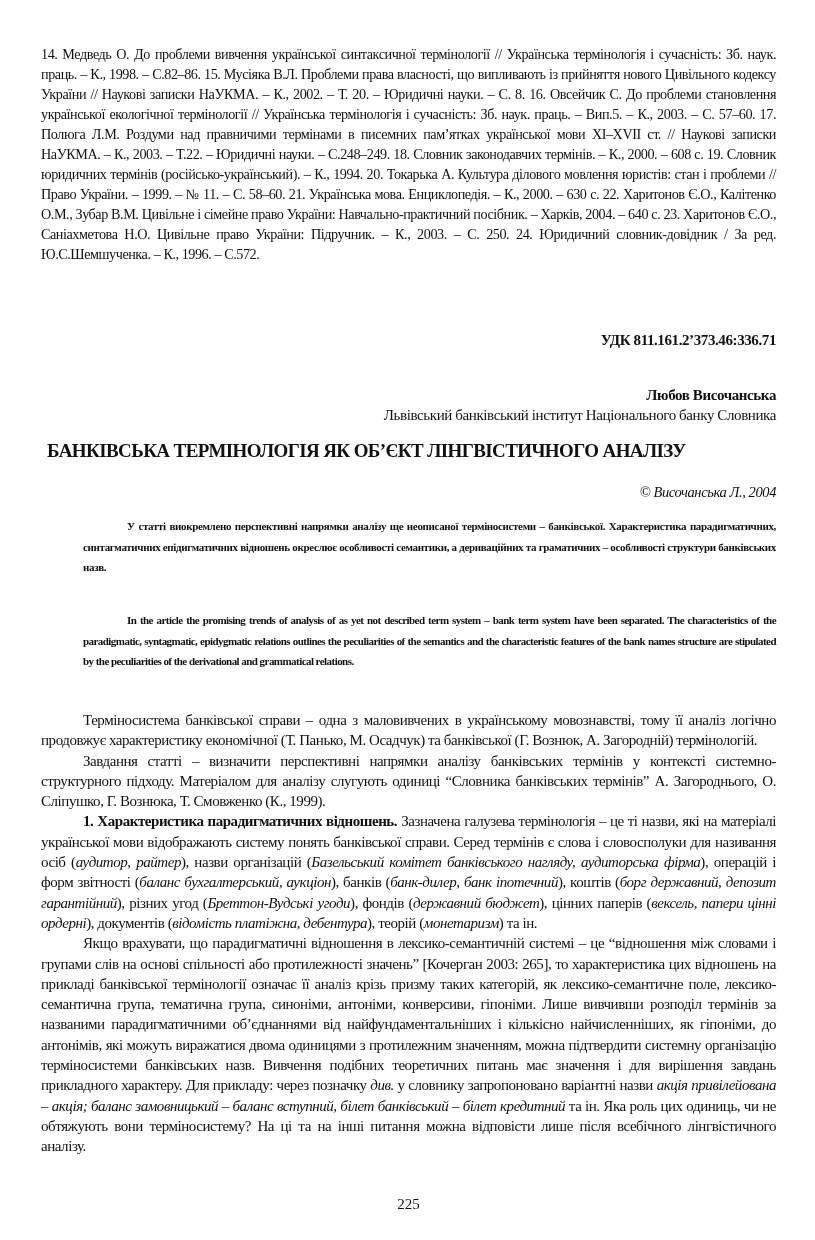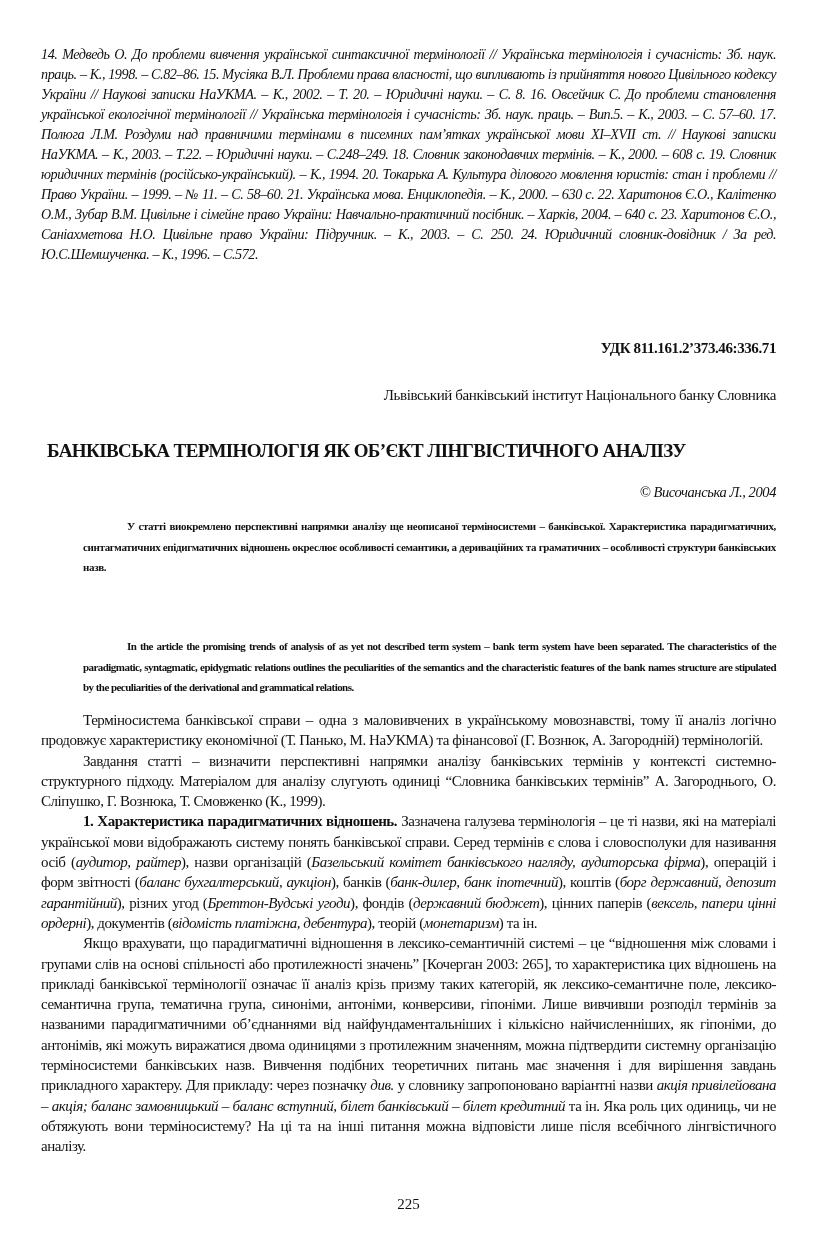--- a/index.html
+++ b/index.html
@@ -1,25 +1,25 @@
 <!DOCTYPE html>
 <html><head>
 <meta charset="utf-8">
 <style>
   html, body { margin: 0; padding: 0; background: #ffffff; }
   body { width: 815px; height: 1240px; position: relative; overflow: hidden; color: #111; }
   .page { position: absolute; left: 41px; top: 0; width: 735px; }
   .refs {
     position: absolute; top: 44px; left: 0; width: 735px;
-    font-family: "Liberation Serif", serif; font-style: italic;
+    font-family: "Liberation Serif", serif; 
     font-size: 14.2px; line-height: 20px; text-align: justify;
     letter-spacing: -0.45px; word-spacing: 0px;
   }
   .udk {
-    position: absolute; top: 340px; right: 0;
+    position: absolute; top: 332px; right: 0;
     font-family: "Liberation Serif", serif; font-weight: bold; font-size: 15px;
     letter-spacing: -0.4px;
     margin-left: 35px;
   }
   .author {
     position: absolute; top: 385px; right: 0; text-align: right;
     font-family: "Liberation Serif", serif; font-size: 15px; line-height: 20px;
     letter-spacing: -0.4px;
   }
   .author .name { font-weight: bold; }
@@ -34,21 +34,21 @@
     letter-spacing: -0.4px;
     text-align: right;
   }
   .abstract {
     position: absolute; left: 42px; width: 693px;
     font-family: "Liberation Serif", serif; font-weight: bold;
     font-size: 11px; line-height: 20.5px; text-align: justify;
     text-indent: 44px; letter-spacing: -0.35px;
   }
   .abs-ua { top: 516px; }
-  .abs-en { top: 610px; letter-spacing: -0.55px; margin-top: 26px; }
+  .abs-en { top: 610px; letter-spacing: -0.55px; }
   .body-text {
     position: absolute; top: 710px; left: 0; width: 735px;
     font-family: "Liberation Serif", serif; font-size: 15px; line-height: 20.3px;
     text-align: justify; letter-spacing: -0.45px;
   }
   .body-text p { margin: 0; text-indent: 42px; }
   .body-text i { font-style: italic; }
   .body-text b { font-weight: bold; }
   .pagenum {
     position: absolute; top: 1196px; left: 0; width: 735px; text-align: center;
@@ -58,31 +58,32 @@
 </head>
 <body>
 
 <div class="page">
 
   <div class="refs">14. Медведь О. До проблеми вивчення української синтаксичної термінології // Українська термінологія і сучасність: Зб. наук. праць. – К., 1998. – С.82–86. 15. Мусіяка В.Л. Проблеми права власності, що випливають із прийняття нового Цивільного кодексу України // Наукові записки НаУКМА. – К., 2002. – Т. 20. – Юридичні науки. – С. 8. 16. Овсейчик С. До проблеми становлення української екологічної термінології // Українська термінологія і сучасність: Зб. наук. праць. – Вип.5. – К., 2003. – С. 57–60. 17. Полюга Л.М. Роздуми над правничими термінами в писемних пам’ятках української мови XI–XVII ст. // Наукові записки НаУКМА. – К., 2003. – Т.22. – Юридичні науки. – С.248–249. 18. Словник законодавчих термінів. – К., 2000. – 608 с. 19. Словник юридичних термінів (російсько-український). – К., 1994. 20. Токарька А. Культура ділового мовлення юристів: стан і проблеми // Право України. – 1999. – № 11. – С. 58–60. 21. Українська мова. Енциклопедія. – К., 2000. – 630 с. 22. Харитонов Є.О., Калітенко О.М., Зубар В.М. Цивільне і сімейне право України: Навчально-практичний посібник. – Харків, 2004. – 640 с. 23. Харитонов Є.О., Саніахметова Н.О. Цивільне право України: Підручник. – К., 2003. – С. 250. 24. Юридичний словник-довідник / За ред. Ю.С.Шемшученка. – К., 1996. – С.572.</div>
 
   <div class="udk">УДК 811.161.2’373.46:336.71</div>
 
   <div class="author">
+    <div class="name">Любов Височанська</div>
     <div>Львівський банківський інститут Національного банку Словника</div>
   </div>
 
   <div class="title">БАНКІВСЬКА ТЕРМІНОЛОГІЯ ЯК ОБ’ЄКТ ЛІНГВІСТИЧНОГО АНАЛІЗУ</div>
 
   <div class="copy">© Височанська Л., 2004</div>
 
   <div class="abstract abs-ua">У статті виокремлено перспективні напрямки аналізу ще неописаної терміносистеми – банківської. Характеристика парадигматичних, синтагматичних епідигматичних відношень окреслює особливості семантики, а дериваційних та граматичних – особливості структури банківських назв.</div>
   <div class="abstract abs-en">In the article the promising trends of analysis of as yet not described term system – bank term system have been separated. The characteristics of the paradigmatic, syntagmatic, epidygmatic relations outlines the peculiarities of the semantics and the characteristic features of the bank names structure are stipulated by the peculiarities of the derivational and grammatical relations.</div>
 
   <div class="body-text">
-    <p>Терміносистема банківської справи – одна з маловивчених в українському мовознавстві, тому її аналіз логічно продовжує характеристику економічної (Т. Панько, М. НаУКМА) та фінансової (Г. Вознюк, А. Загородній) термінологій.</p>
+    <p>Терміносистема банківської справи – одна з маловивчених в українському мовознавстві, тому її аналіз логічно продовжує характеристику економічної (Т. Панько, М. Осадчук) та банківської (Г. Вознюк, А. Загородній) термінологій.</p>
     <p>Завдання статті – визначити перспективні напрямки аналізу банківських термінів у контексті системно-структурного підходу. Матеріалом для аналізу слугують одиниці “Словника банківських термінів” А. Загороднього, О. Сліпушко, Г. Вознюка, Т. Смовженко (К., 1999).</p>
     <p><b>1. Характеристика парадигматичних відношень.</b><span> Зазначена галузева термінологія – це ті назви, які на матеріалі української мови відображають систему понять банківської справи. Серед термінів є слова і словосполуки для називання осіб (</span><i>аудитор, райтер</i><span>), назви організацій (</span><i>Базельський комітет банківського нагляду, аудиторська фірма</i><span>), операцій і форм звітності (</span><i>баланс бухгалтерський, аукціон</i><span>), банків (</span><i>банк-дилер, банк іпотечний</i><span>), коштів (</span><i>борг державний, депозит гарантійний</i><span>), різних угод (</span><i>Бреттон-Вудські угоди</i><span>), фондів (</span><i>державний бюджет</i><span>), цінних паперів (</span><i>вексель, папери цінні ордерні</i><span>), документів (</span><i>відомість платіжна, дебентура</i><span>), теорій (</span><i>монетаризм</i><span>) та ін.</span></p>
     <p><span>Якщо врахувати, що парадигматичні відношення в лексико-семантичній системі – це “відношення між словами і групами слів на основі спільності або протилежності значень” [Кочерган 2003: 265], то характеристика цих відношень на прикладі банківської термінології означає її аналіз крізь призму таких категорій, як лексико-семантичне поле, лексико-семантична група, тематична група, синоніми, антоніми, конверсиви, гіпоніми. Лише вивчивши розподіл термінів за названими парадигматичними об’єднаннями від найфундаментальніших і кількісно найчисленніших, як гіпоніми, до антонімів, які можуть виражатися двома одиницями з протилежним значенням, можна підтвердити системну організацію терміносистеми банківських назв. Вивчення подібних теоретичних питань має значення і для вирішення завдань прикладного характеру. Для прикладу: через позначку </span><i>див.</i><span> у словнику запропоновано варіантні назви </span><i>акція привілейована – акція; баланс замовницький – баланс вступний, білет банківський – білет кредитний</i><span> та ін. Яка роль цих одиниць, чи не обтяжують вони терміносистему? На ці та на інші питання можна відповісти лише після всебічного лінгвістичного аналізу.</span></p>
   </div>
 
   <div class="pagenum">225</div>
 </div>
 
 </body></html>

